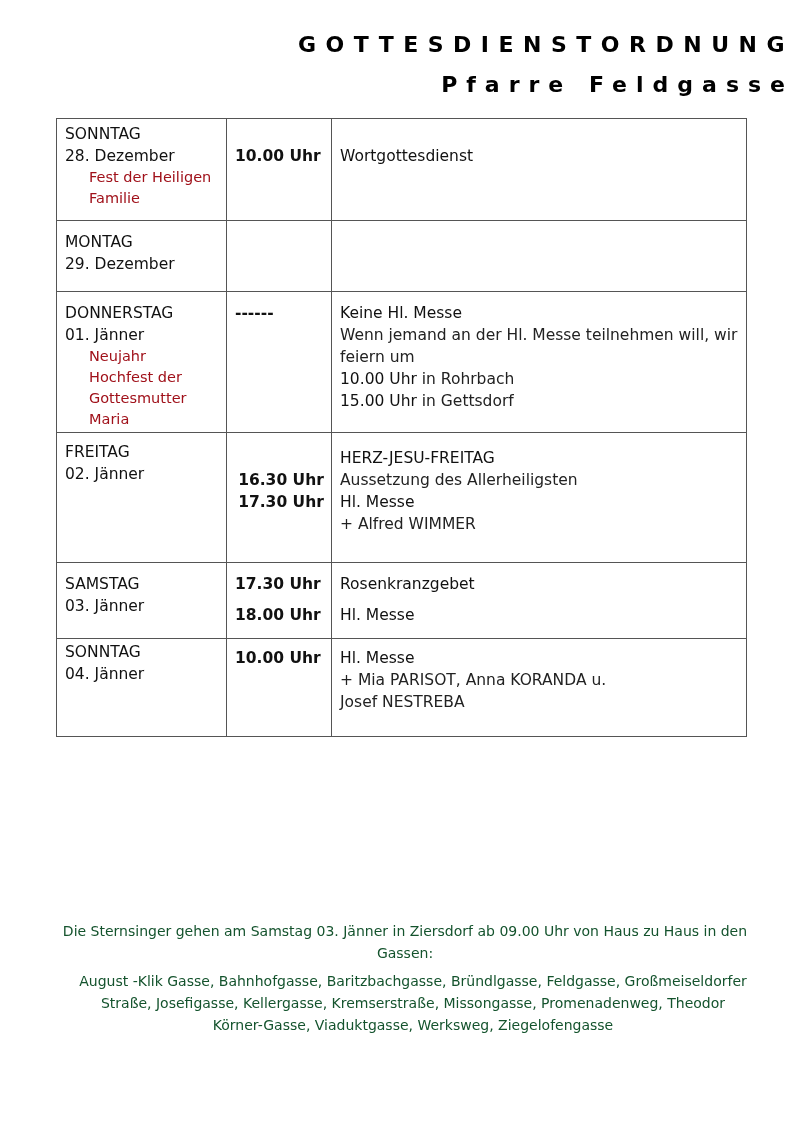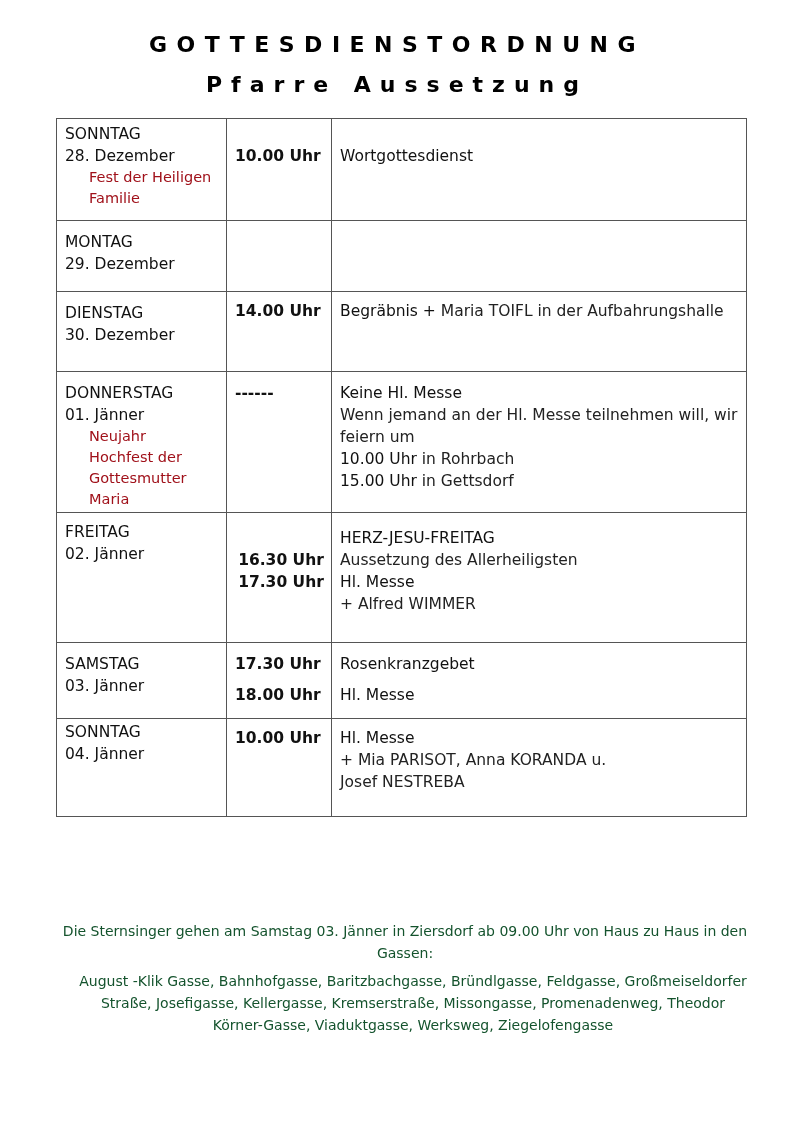--- a/index.html
+++ b/index.html
@@ -1,35 +1,35 @@
 <!DOCTYPE html>
 <html><head>
 <meta charset="utf-8">
 <style>
   html, body { margin:0; padding:0; background:#ffffff; }
   body { width:794px; height:1123px; position:relative; font-family:"DejaVu Sans", sans-serif; color:#111; overflow:hidden; }
-  .title { position:absolute; left:0; width:794px; text-align:center; font-weight:bold; color:#000; }
+  .title { position:absolute; left:0; width:794px; text-align:right; font-weight:bold; color:#000; }
   .t1 { top:32px; font-size:22px; letter-spacing:9.5px; }
   .t2 { top:72px; font-size:22px; letter-spacing:9px; }
   table.sched { position:absolute; left:56px; top:118px; width:690px; border-collapse:collapse; table-layout:fixed; }
   table.sched td { border:1.3px solid #555; vertical-align:top; padding:4px 7px 0 8px; font-size:15.5px; line-height:22px; }
   col.c1 { width:170px; } col.c2 { width:105px; } col.c3 { width:415px; }
   .b { font-weight:normal; }
   .red { color:#a0111a; font-size:14.5px; line-height:21px;margin-left:24px; }
   .light { font-weight:normal; color:#222; }
   .time { font-weight:bold; }
   .note { position:absolute; left:50px; width:710px; text-align:center; font-size:14px; line-height:22px; color:#14532d; }
   .note1 { top:920px; }
   .note2 { top:970px; font-size:14px;margin-left:8px; }
 </style>
 </head>
 <body>
 
 <div class="title t1">GOTTESDIENSTORDNUNG</div>
-<div class="title t2">Pfarre Aussetzung</div>
+<div class="title t2">Pfarre Feldgasse</div>
 
 <table class="sched">
   <colgroup>
       <col class="c1">
       <col class="c2">
       <col class="c3">
     </colgroup>
   <tbody>
 
     <tr style="height:102px">
@@ -49,32 +49,20 @@
 
     <tr style="height:71px">
       <td style="padding-top:10px">
         <div class="b">MONTAG</div>
         <div class="b">29. Dezember</div>
       </td>
       <td></td>
       <td></td>
     </tr>
 
-    <tr style="height:80px">
-      <td style="padding-top:10px">
-        <div class="b">DIENSTAG</div>
-        <div class="b">30. Dezember</div>
-      </td>
-      <td style="padding-top:8px">
-        <div class="time">14.00 Uhr</div>
-      </td>
-      <td style="padding-top:8px">
-        <div><span class="b">Begräbnis +</span><span class="light"> Maria TOIFL in der Aufbahrungshalle</span></div>
-      </td>
-    </tr>
 
 
     <tr style="height:141px">
       <td style="padding-top:10px">
         <div class="b">DONNERSTAG</div>
         <div class="b">01. Jänner</div>
         <div class="red">Neujahr</div>
         <div class="red">Hochfest der</div>
         <div class="red">Gottesmutter</div>
         <div class="red">Maria</div>

